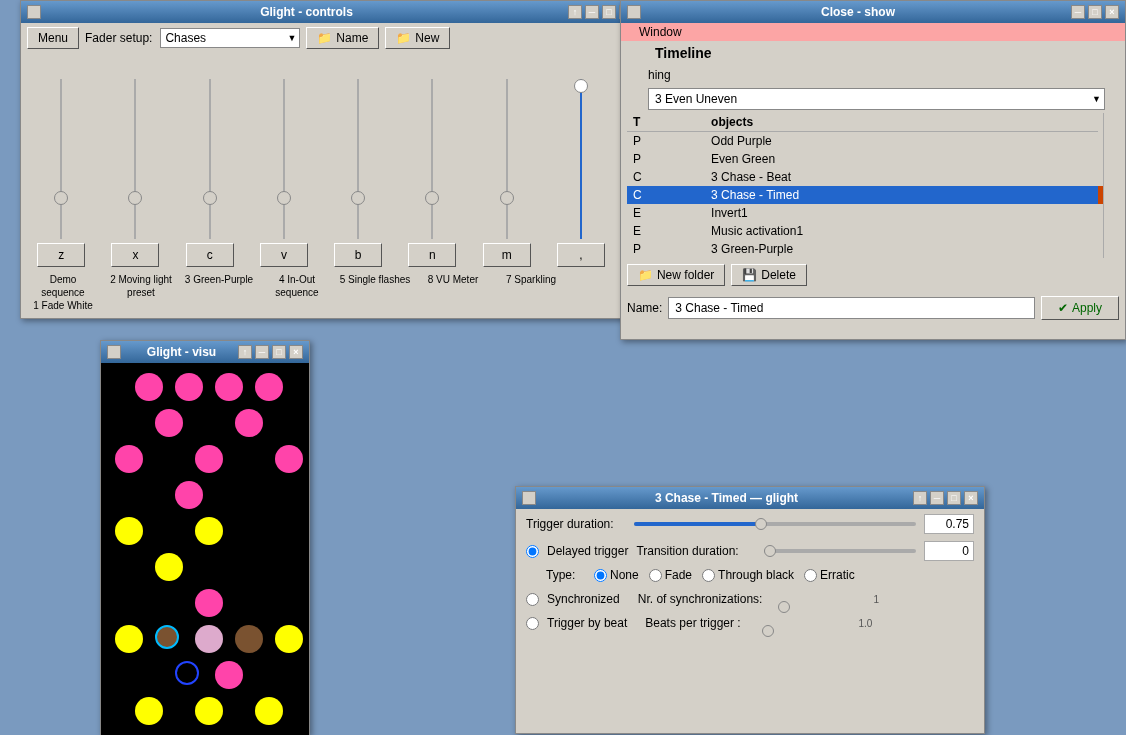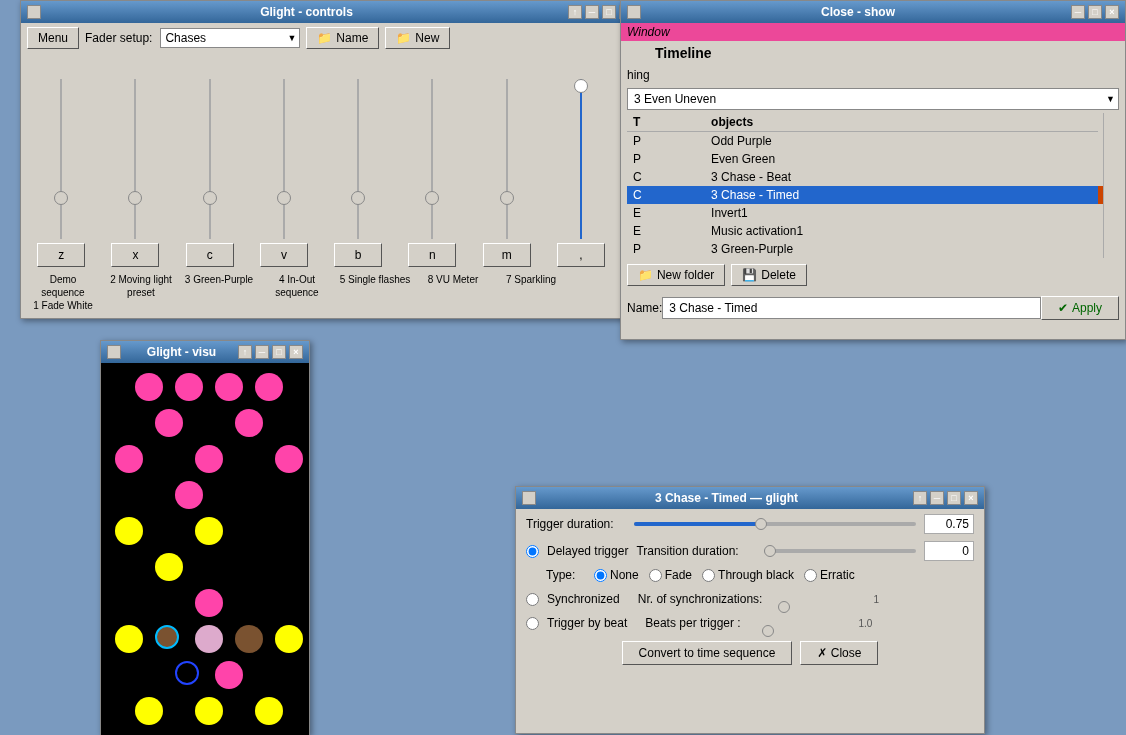--- a/index.html
+++ b/index.html
@@ -193,36 +193,36 @@
     }
 
     
     #show-window {
       left: 620px;
       top: 0px;
       width: 506px;
       height: 340px;
     }
     .show-menubar {
-      padding: 2px 6px;
-      background: #ec4899;
-      font-size: 12px;
-      font-style: italic;
+      padding: 2px 18px;
+      background: #fca5a5;
+      font-size: 12px;
     }
     .show-section-title {
       font-weight: bold;
       font-size: 14px;
       padding: 4px 6px;
       margin-left: 28px;
     }
     .show-row {
       display: flex;
       align-items: center;
-      padding: 3px 6px;
+      padding: 3px 20px;
       gap: 6px;
+      margin-left: 7px;
     }
     .show-row label {
       font-size: 12px;
     }
     .show-select-wrapper {
       position: relative;
       flex: 1;
     }
     .show-select-wrapper::after {
       content: '▼';
@@ -264,20 +264,21 @@
       display: flex;
       gap: 6px;
       padding: 6px;
     }
 
     
     .name-row {
       display: flex;
       align-items: center;
       padding: 4px 6px;
+      gap: 6px;
     }
     .name-input {
       flex: 1;
       padding: 3px 6px;
       font-size: 12px;
       background: white;
       border: 1px solid #888;
     }
     .apply-btn {
       background: #d4d0c8;
@@ -752,17 +753,13 @@
     <span style="margin-left:10px;font-size:12px;">Beats per trigger :</span>
     <div style="display:flex;flex-direction:column;flex:1;position:relative;padding-left:8px;">
       <div style="text-align:center;font-size:10px;color:#555;">1.0</div>
       <div class="ct-slider-track">
         <div class="ct-slider-fill" style="width:5%;background:#2266cc;"></div>
         <div class="ct-slider-thumb" style="left:calc(5% - 6px);"></div>
       </div>
     </div>
   </div>
 
-  <div class="ct-bottom-btns">
-    <button class="ct-btn">Convert to time sequence</button>
-    <button class="ct-btn">✗ Close</button>
-  </div>
 </div>
 
 </body></html>

